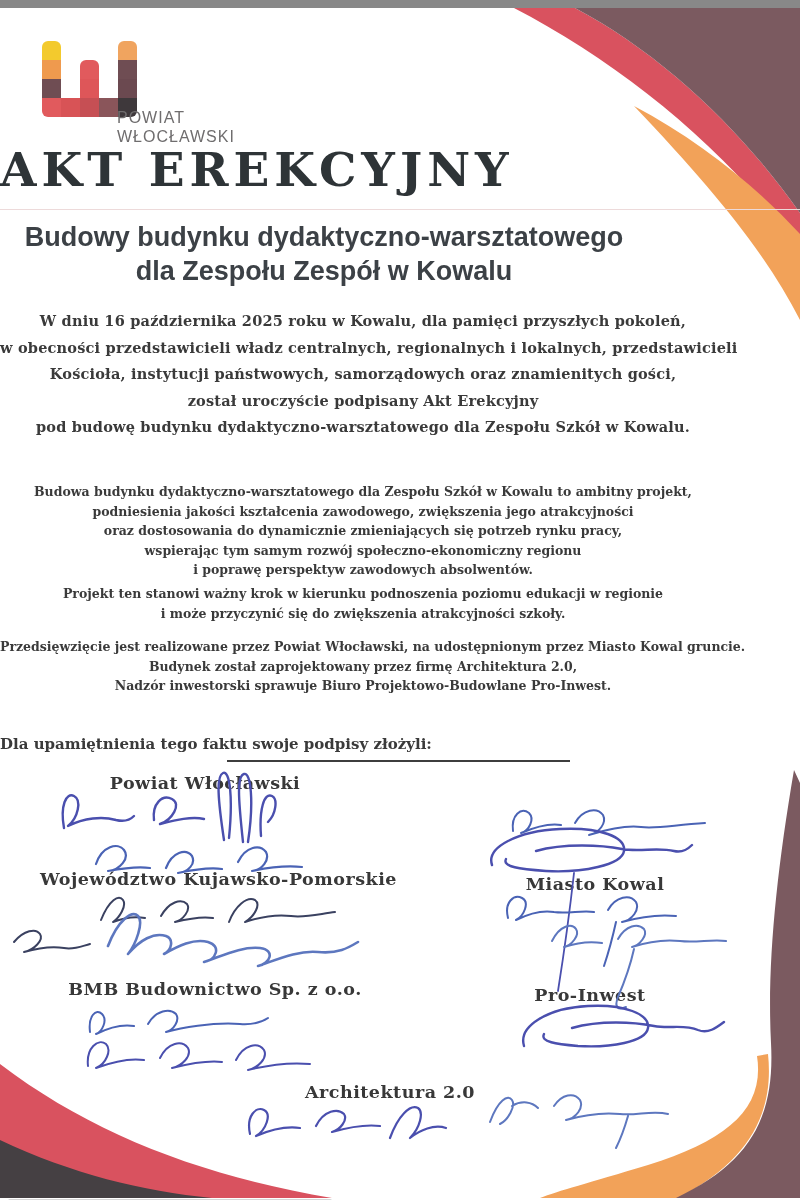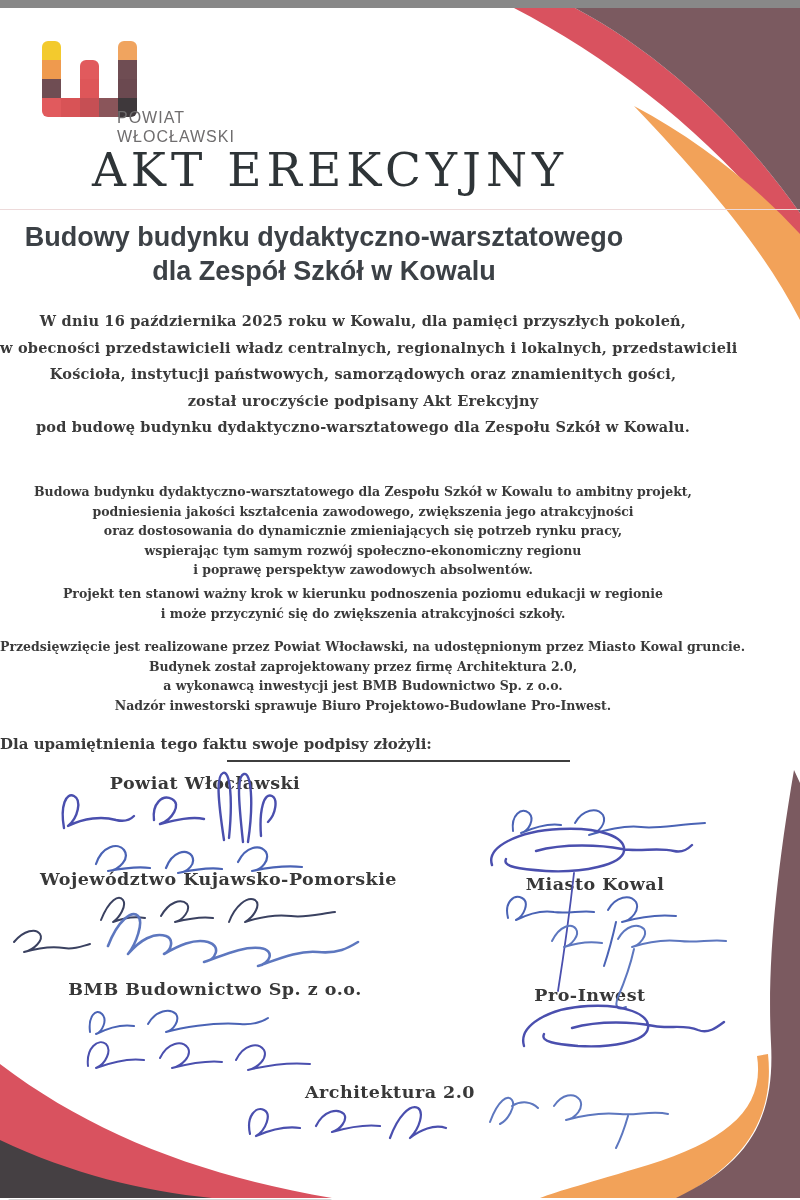--- a/index.html
+++ b/index.html
@@ -15,22 +15,22 @@
   .deco-orange{fill:var(--deco-orange);}
   .deco-dark{fill:var(--deco-dark);}
 
   
   .logo-grid{position:absolute;left:42px;top:33px;width:95px;height:76px;}
   .logo-cell{position:absolute;width:19px;height:19px;}
   .logo-text{position:absolute;left:117px;top:100px;font-family:"Liberation Sans",sans-serif;
              font-size:16px;line-height:19px;letter-spacing:1px;color:var(--logo-text);}
 
   
-  .title{position:absolute;left:0;top:134px;width:660px;text-align:center;
-         font-weight:400;font-size:47px;letter-spacing:5px;color:var(--title);}
+  .title{position:absolute;left:0;top:134px;width:660px;text-align:left;
+         font-weight:700;font-size:47px;letter-spacing:5px;color:var(--title);}
   .rule{position:absolute;left:0;top:201px;width:800px;height:1px;background:var(--rule-faint);}
   .subtitle{position:absolute;left:0;top:212px;width:648px;text-align:center;
             font-family:"Liberation Sans",sans-serif;font-weight:700;font-size:27px;
             line-height:34px;color:var(--subtitle);}
   .para{position:absolute;left:0;width:726px;text-align:center;font-weight:700;color:var(--text);}
   .para div{white-space:nowrap;}
   .p1{top:300px;font-size:14.5px;line-height:26.5px;letter-spacing:0.2px;}
   .p2{top:474px;font-size:12.5px;line-height:19.5px;}
   .p3{top:576px;font-size:12.5px;line-height:19.5px;}
   .p4{top:629px;font-size:12.5px;line-height:19.5px;}
@@ -88,21 +88,21 @@
     </div>
   <div class="logo-text">
     <div>POWIAT</div>
     <div>WŁOCŁAWSKI</div>
   </div>
 
   <div class="title">AKT EREKCYJNY</div>
   <div class="rule"></div>
   <div class="subtitle">
     <div>Budowy budynku dydaktyczno-warsztatowego</div>
-    <div>dla Zespół Szkół w Kowalu</div>
+    <div>dla Zespołu Zespół w Kowalu</div>
   </div>
 
   <div class="para p1">
     <div>W dniu 16 października 2025 roku w Kowalu, dla pamięci przyszłych pokoleń,</div>
     <div>w obecności przedstawicieli władz centralnych, regionalnych i lokalnych, przedstawicieli</div>
     <div>Kościoła, instytucji państwowych, samorządowych oraz znamienitych gości,</div>
     <div>został uroczyście podpisany Akt Erekcyjny</div>
     <div>pod budowę budynku dydaktyczno-warsztatowego dla Zespołu Szkół w Kowalu.</div>
   </div>
   <div class="para p2">
@@ -112,21 +112,20 @@
     <div>wspierając tym samym rozwój społeczno-ekonomiczny regionu</div>
     <div>i poprawę perspektyw zawodowych absolwentów.</div>
   </div>
   <div class="para p3">
     <div>Projekt ten stanowi ważny krok w kierunku podnoszenia poziomu edukacji w regionie</div>
     <div>i może przyczynić się do zwiększenia atrakcyjności szkoły.</div>
   </div>
   <div class="para p4">
     <div>Przedsięwzięcie jest realizowane przez Powiat Włocławski, na udostępnionym przez Miasto Kowal gruncie.</div>
     <div>Budynek został zaprojektowany przez firmę Architektura 2.0,</div>
-    <div>a wykonawcą inwestycji jest BMB Budownictwo Sp. z o.o.</div>
     <div>Nadzór inwestorski sprawuje Biuro Projektowo-Budowlane Pro-Inwest.</div>
   </div>
 
   <div class="intro">Dla upamiętnienia tego faktu swoje podpisy złożyli:</div>
   <div class="divider"></div>
 
   <div class="sig-heading h-powiat">Powiat Włocławski</div>
   <div class="sig-heading h-wojew">Województwo Kujawsko-Pomorskie</div>
   <div class="sig-heading h-miasto">Miasto Kowal</div>
   <div class="sig-heading h-bmb">BMB Budownictwo Sp. z o.o.</div>

